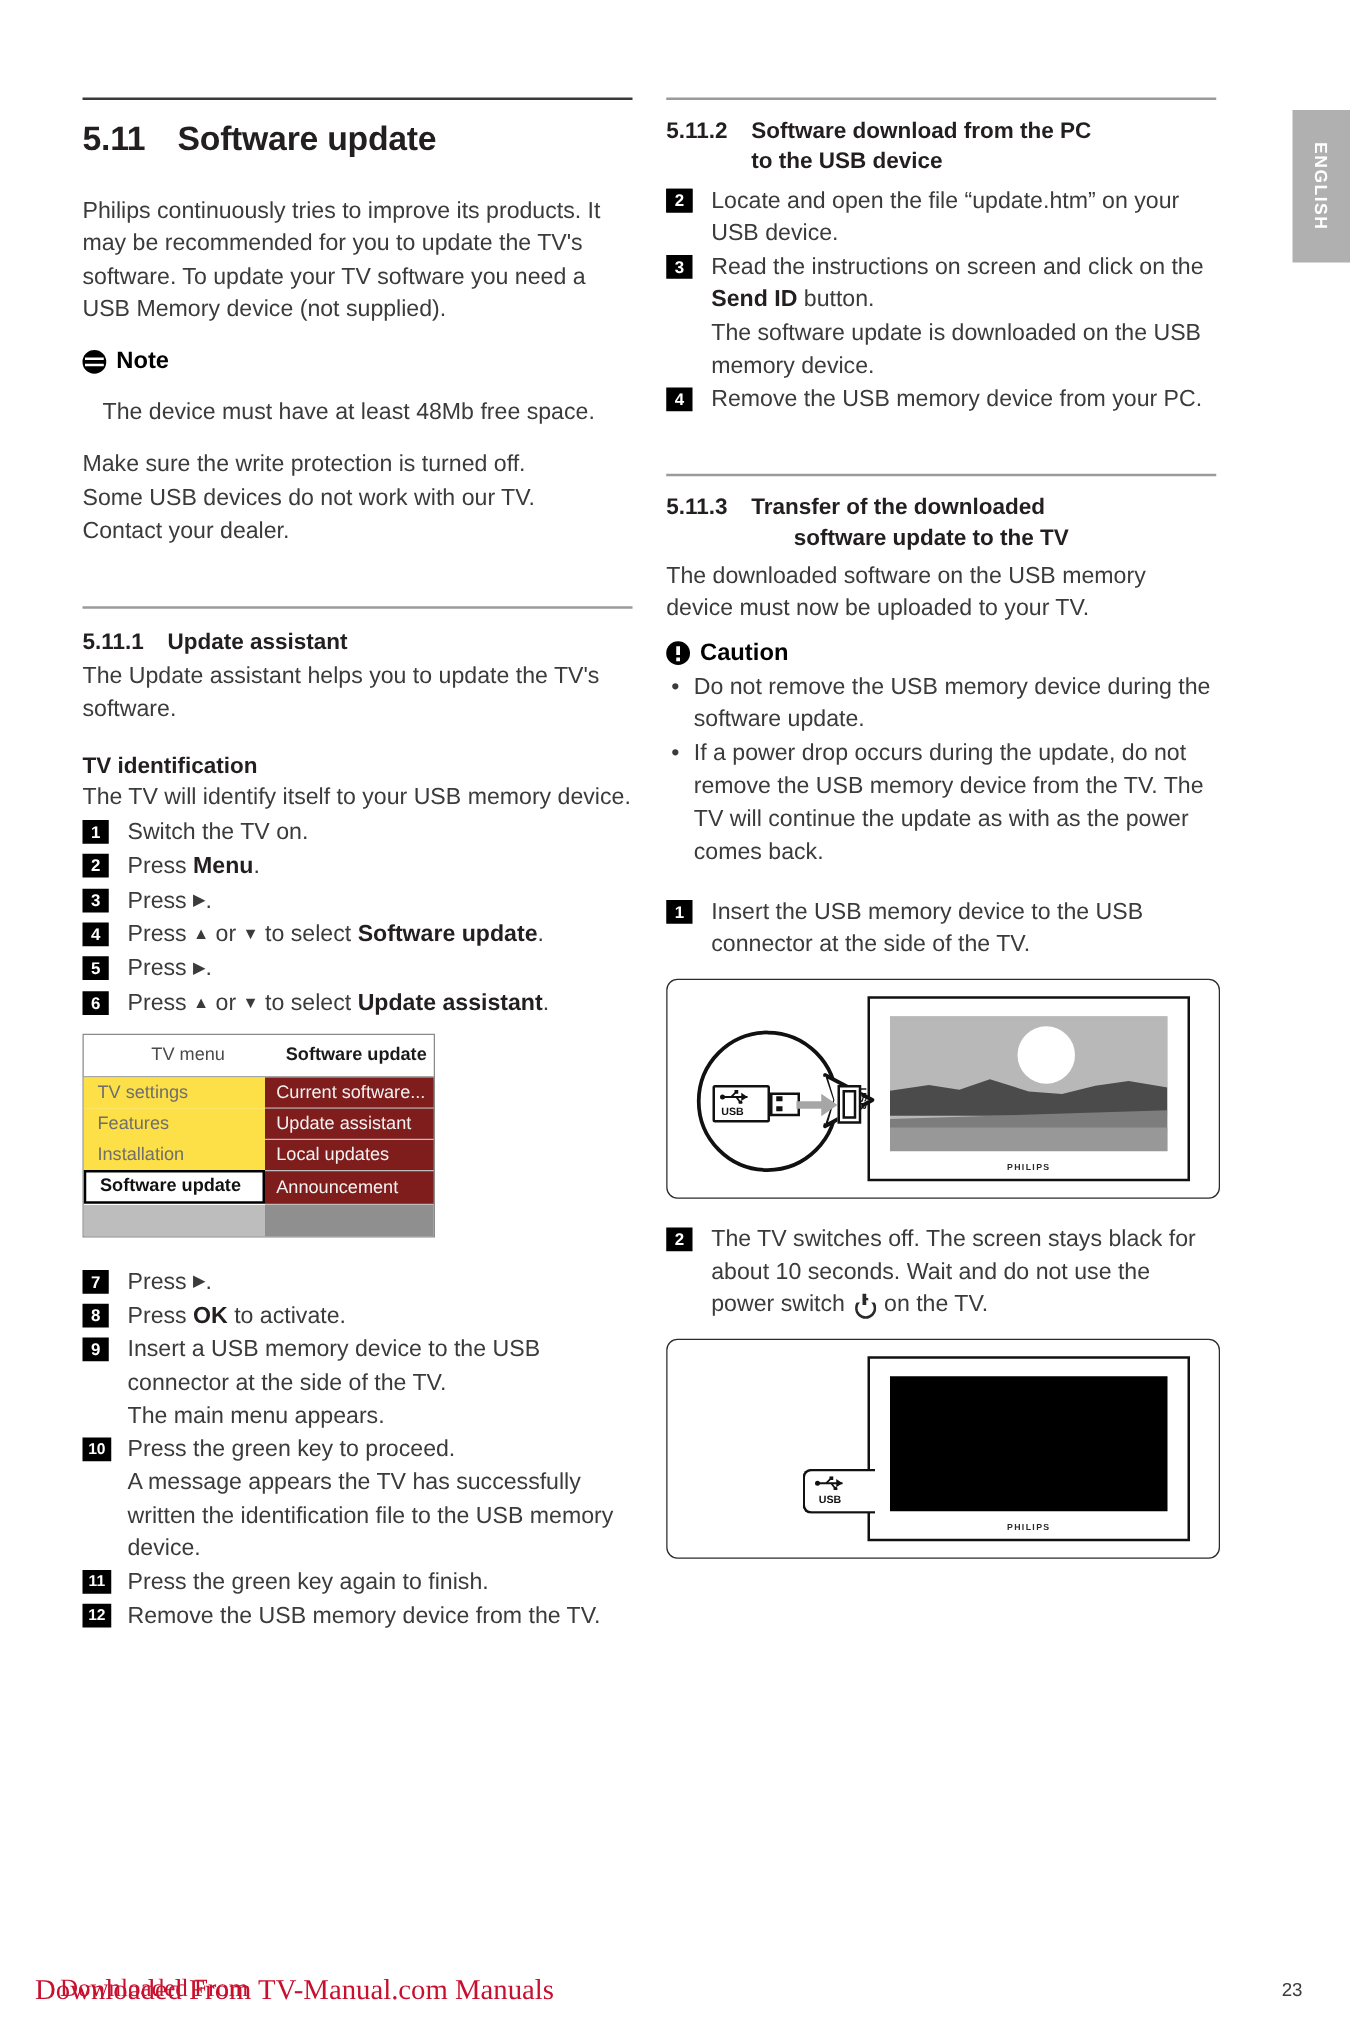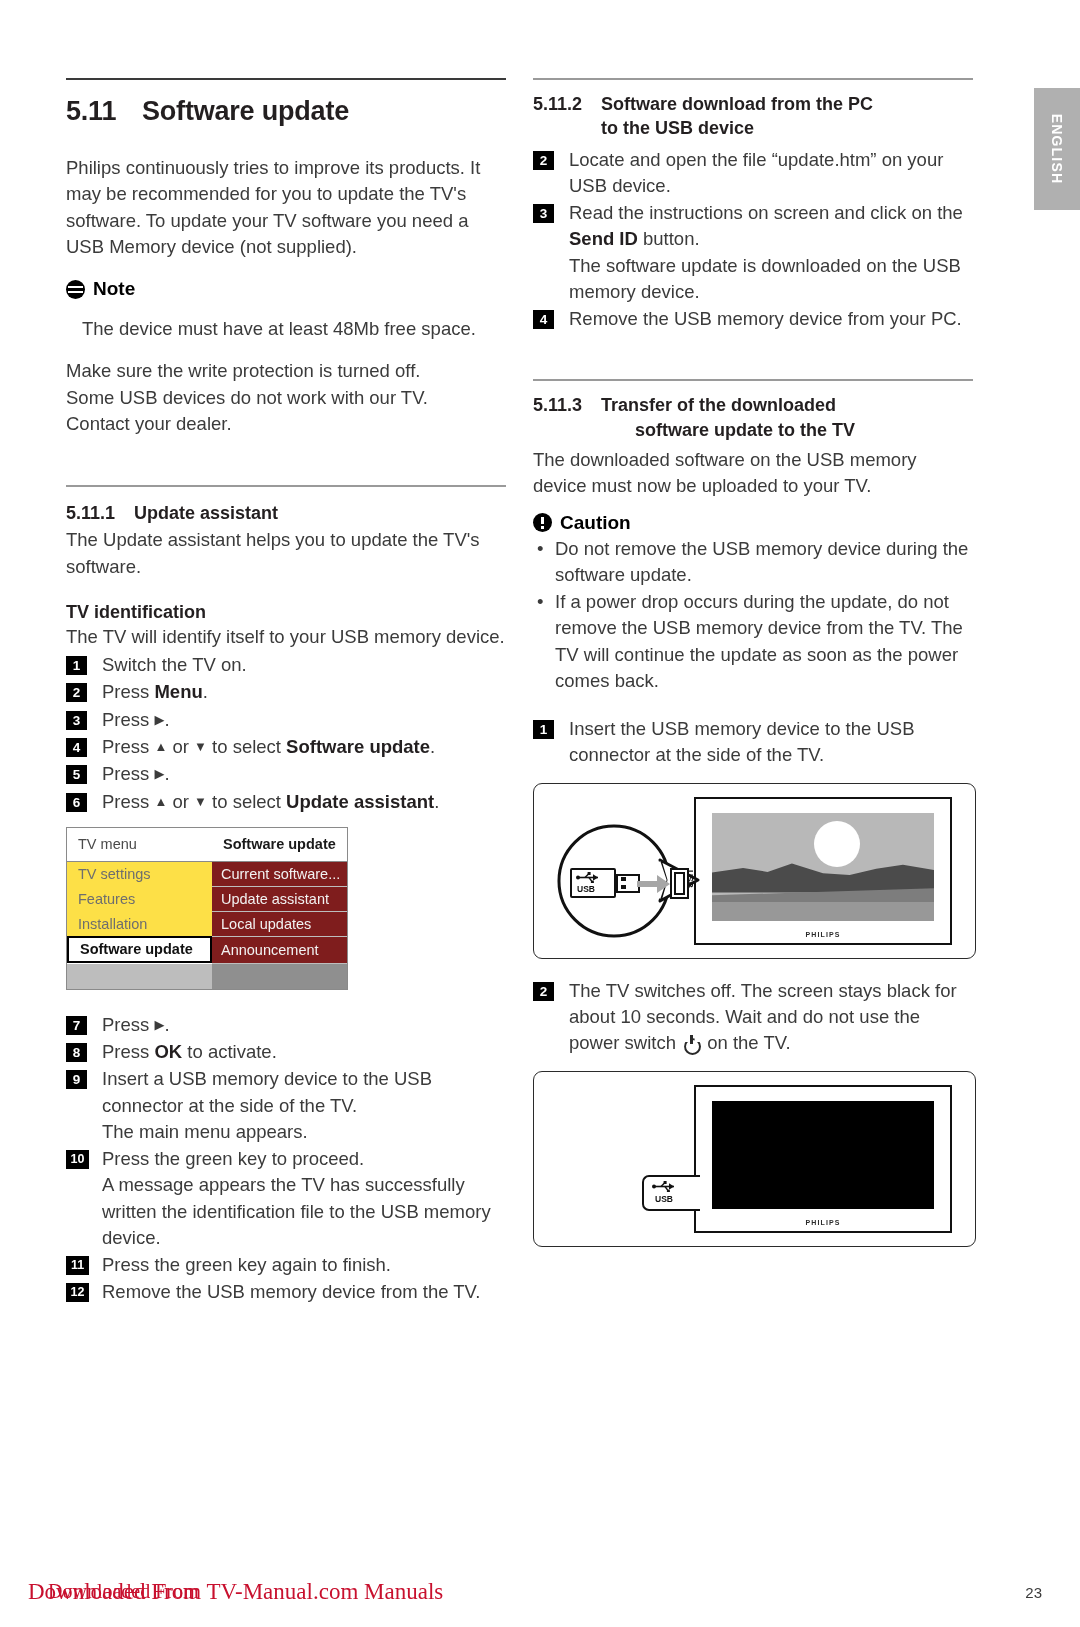--- a/index.html
+++ b/index.html
@@ -116,21 +116,21 @@
   }
   .pwr::after{
     content:"";position:absolute;left:7.2px;top:0px;width:2.6px;height:9px;background:#2a2a2a;
   }
 
   
   .tvmenu{
     width:280px;border:1px solid #8a8a8a;margin:12px 0 22px 0;background:#fff;
     font-family:"Liberation Sans", sans-serif;
   }
-  .tvmenu .hdr{display:flex;height:33px;align-items:center;border-bottom:1px solid #8a8a8a;}
+  .tvmenu .hdr{display:flex;height:33px;align-items:center;border-bottom:1px solid #8a8a8a;text-align:center;}
   .tvmenu .hdr .l{flex:0 0 145px;padding-left:11px;font-size:14.5px;color:#4a4a4a;}
   .tvmenu .hdr .r{flex:1;font-size:14.5px;font-weight:bold;color:#1a1a1a;}
   .tvmenu .row{display:flex;height:25px;align-items:stretch;}
   .tvmenu .c1{
     flex:0 0 145px;background:#fde047;color:#6e6e6e;font-size:14.5px;
     display:flex;align-items:center;padding-left:11px;box-sizing:border-box;
   }
   .tvmenu .c2{
     flex:1;background:#7f1d1d;color:#f2f2f2;font-size:14.5px;
     display:flex;align-items:center;padding-left:9px;box-sizing:border-box;
@@ -341,21 +341,21 @@
 
     <p class="body" style="margin-bottom:12px;">The downloaded software on the USB memory device must now be uploaded to your TV.</p>
 
     <div class="notehead">
       <span class="ico-caution"></span>
       <span>Caution</span>
     </div>
 
     <ul class="bullets">
       <li>Do not remove the USB memory device during the software update.</li>
-      <li>If a power drop occurs during the update, do not remove the USB memory device from the TV. The TV will continue the update as soon as the power comes back.</li>
+      <li>If a power drop occurs during the update, do not remove the USB memory device from the TV. The TV will continue the update as with as the power comes back.</li>
     </ul>
 
     <ol class="steps" style="margin-top:22px;">
       <li>
         <span class="badge">1</span>
         <span>Insert the USB memory device to the USB connector at the side of the TV.</span>
       </li>
     </ol>
 
     <div class="illus illus-1">

